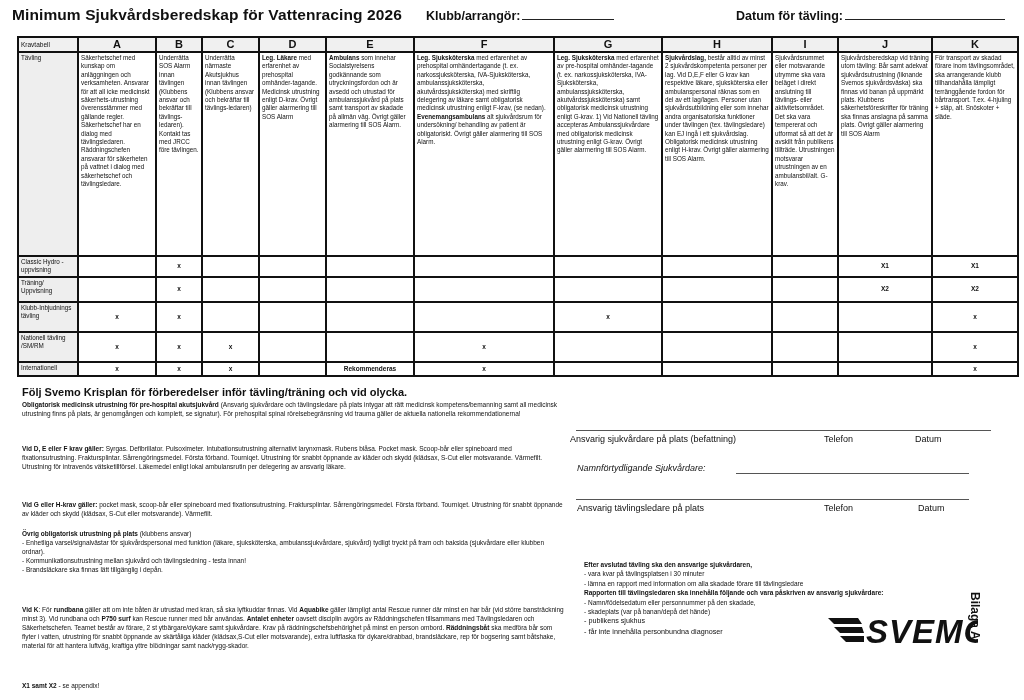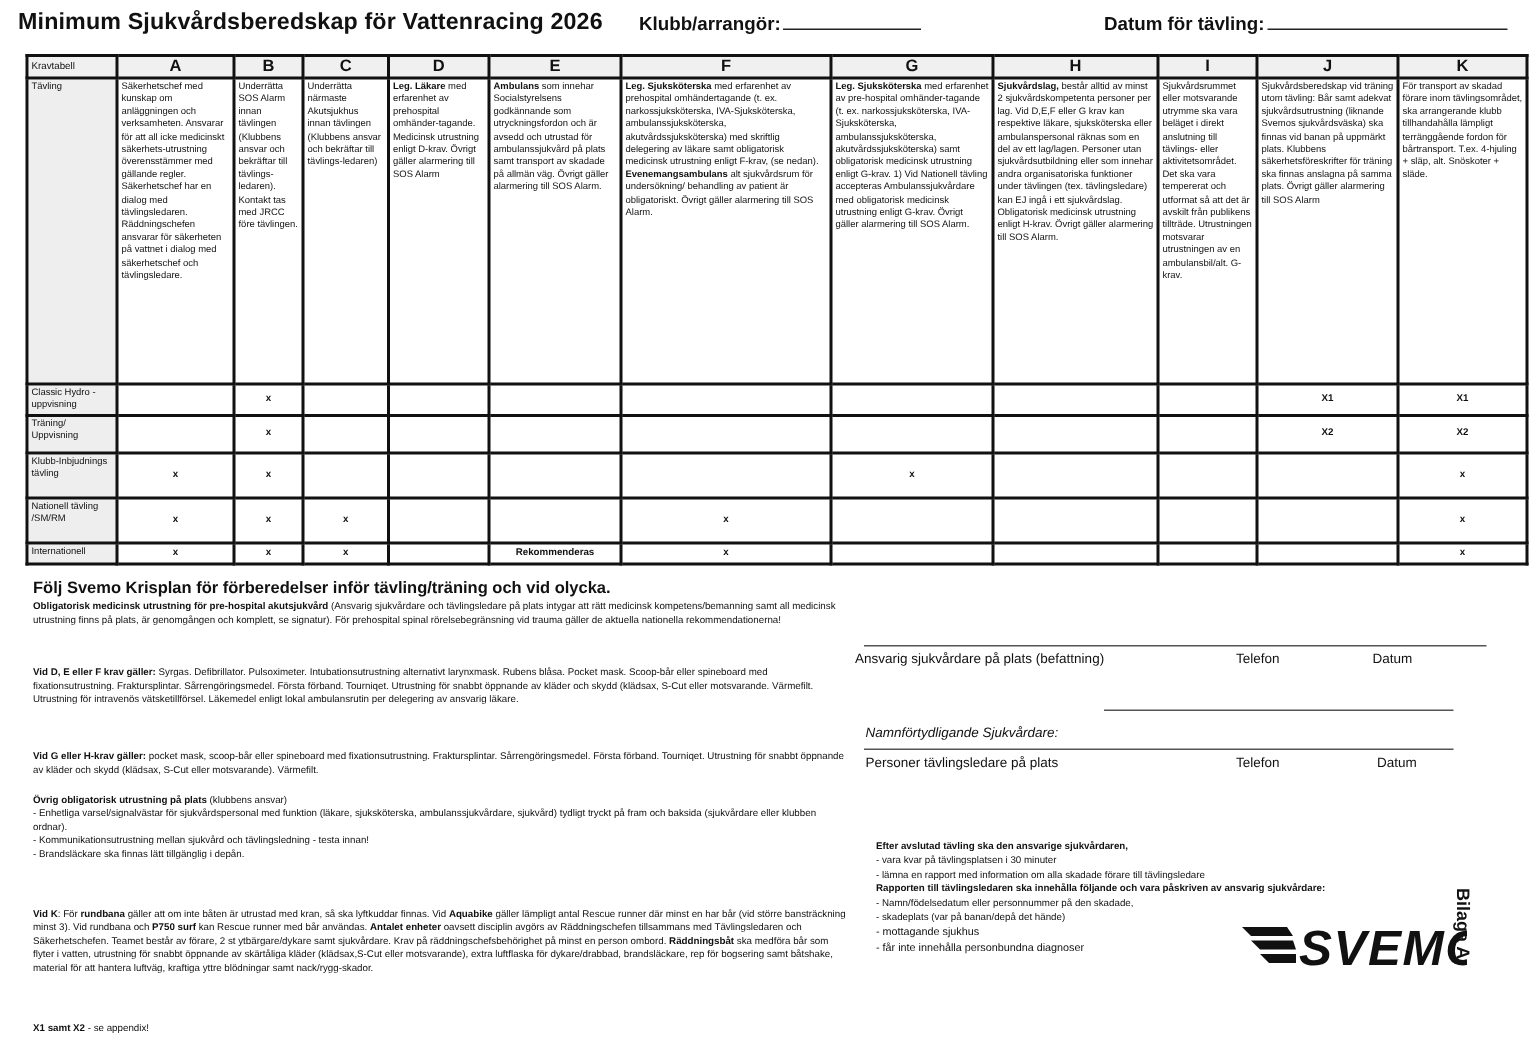--- a/index.html
+++ b/index.html
@@ -175,36 +175,36 @@
 <div class="abs sect" id="k-para" style="top:605px;"><b>Vid K</b><span>: För </span><b>rundbana</b><span> gäller att om inte båten är utrustad med kran, så ska lyftkuddar finnas. Vid </span><b>Aquabike</b><span> gäller lämpligt antal Rescue runner där minst en har bår (vid större bansträckning minst 3). Vid rundbana och </span><b>P750 surf</b><span> kan Rescue runner med bår användas. </span><b>Antalet enheter</b><span> oavsett disciplin avgörs av Räddningschefen tillsammans med Tävlingsledaren och Säkerhetschefen.  Teamet består av förare, 2 st ytbärgare/dykare samt sjukvårdare. Krav på räddningschefsbehörighet på minst en person ombord. </span><b>Räddningsbåt</b><span> ska medföra bår som flyter i vatten, utrustning för snabbt öppnande av skärtåliga kläder (klädsax,S-Cut eller motsvarande),  extra luftflaska för dykare/drabbad, brandsläckare, rep för bogsering samt båtshake, material för att hantera luftväg, kraftiga yttre blödningar samt nack/rygg-skador.</span></div>
 <div class="abs sect" style="top:681px;">
   <b>X1 samt X2</b><span> - se appendix!</span>
 </div>
 
 <div class="abs sig-line" style="left:576px; top:430px; width:415px;"></div>
 <div class="abs sig-lbl" style="left:570px; top:434px;">Ansvarig sjukvårdare på plats (befattning)</div>
 <div class="abs sig-lbl" style="left:824px; top:434px;">Telefon</div>
 <div class="abs sig-lbl" style="left:915px; top:434px;">Datum</div>
 
-<div class="abs sig-lbl" style="left:577px; top:463px; font-style:italic;margin-top:20px;">Namnförtydligande Sjukvårdare:</div>
+<div class="abs sig-lbl" style="left:577px; top:463px; font-style:italic;">Namnförtydligande Sjukvårdare:</div>
 <div class="abs sig-line" style="left:736px; top:473px; width:233px;"></div>
 
 <div class="abs sig-line" style="left:576px; top:499px; width:393px;"></div>
-<div class="abs sig-lbl" style="left:577px; top:503px;">Personer tävlingsledare på plats</div>
+<div class="abs sig-lbl" style="left:577px; top:503px;">Ansvarig tävlingsledare på plats</div>
 <div class="abs sig-lbl" style="left:824px; top:503px;">Telefon</div>
 <div class="abs sig-lbl" style="left:918px; top:503px;">Datum</div>
 
 <div class="abs after">
   <div style="font-weight:bold;">Efter avslutad tävling ska den ansvarige sjukvårdaren,</div>
   <div>- vara kvar på tävlingsplatsen i 30 minuter</div>
   <div>- lämna en rapport med information om alla skadade förare till tävlingsledare</div>
   <div style="font-weight:bold;">Rapporten till tävlingsledaren ska innehålla följande och vara påskriven av ansvarig sjukvårdare:</div>
   <div>- Namn/födelsedatum eller personnummer på den skadade,</div>
   <div>- skadeplats (var på banan/depå det hände)</div>
-  <div class="big">- mottagande sjukhus</div>
+  <div class="big">- publikens sjukhus</div>
   <div class="big">- får inte innehålla personbundna diagnoser</div>
 </div>
 
 <svg class="abs logo" viewBox="0 0 150 36">
   <g fill="#111">
     <polygon points="0,6 30,6 34,12 6,12"></polygon>
     <polygon points="6,15 34,15 36,21 12,21"></polygon>
     <polygon points="12,24 36,24 36,30 18,30"></polygon>
   </g>
   <text x="38" y="31" font-family="Liberation Sans, sans-serif" font-size="33" font-weight="bold" font-style="italic" fill="#111" letter-spacing="1">SVEMO</text>

